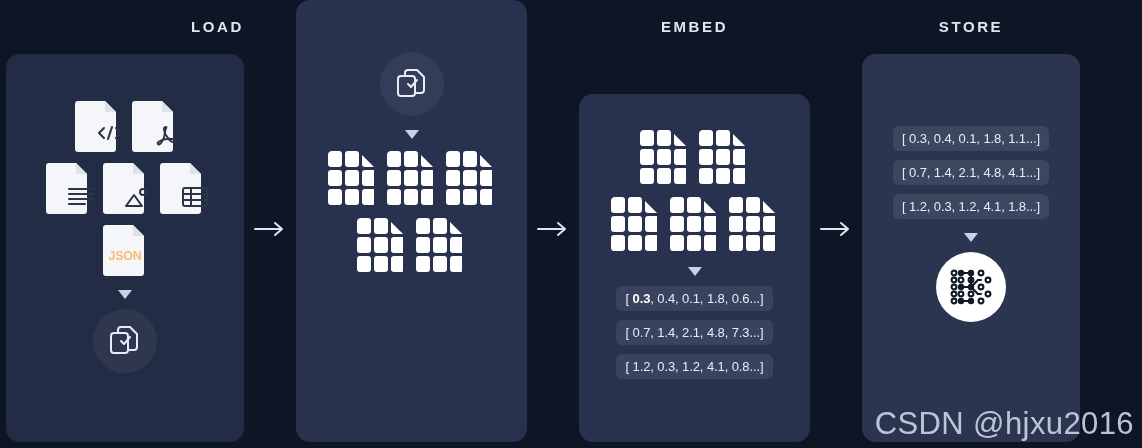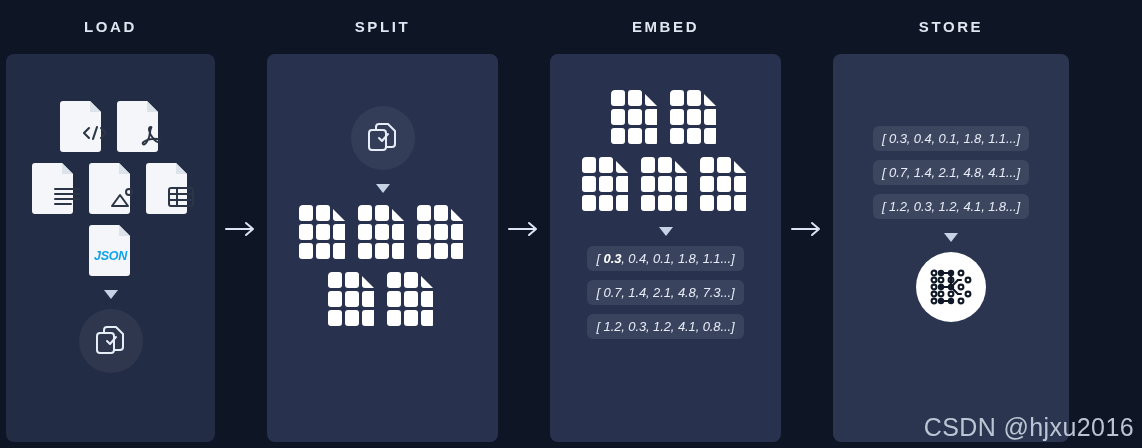--- a/index.html
+++ b/index.html
@@ -23,48 +23,47 @@
     align-items: stretch;
   }
 
   
   .col {
     position: relative;
     display: flex;
     flex-direction: column;
     align-items: center;
   }
-  .col-load  { width: 209px; margin-left: 6px; }
+  .col-load  { width: 238px; margin-left: 6px; align-items: flex-end; }
   .col-split { width: 231px; }
-  .col-embed { width: 231px; }
-  .col-store { width: 236px; }
+  .col-embed { width: 231px; gap: 40px; }
+  .col-store { width: 218px; }
 
   .col-title {
     font-size: 15px;
     font-weight: 700;
     letter-spacing: 2.6px;
     color: #dfe6f2;
     height: 54px;
     line-height: 54px;
     text-align: center;
     user-select: none;
   }
 
   .card {
     flex: 1 1 auto;
     width: 100%;
     background: #28324e;
-    border-radius: 8px;
+    border-radius: 14px;
     margin-bottom: 6px;
     display: flex;
     flex-direction: column;
     align-items: center;
     box-sizing: border-box;
     padding: 10px 8px 12px;
-    font-style: italic;
   }
   .card-load  { background: #232c45; }
   .card-split { background: #28324e; }
   .card-embed { background: #28324e; }
   .card-store { background: #2b3category; }
   .card-store { background: #2b3550; }
 
   
   .arrow-gap {
     width: 52px;
@@ -94,21 +93,21 @@
     position: relative;
     display: flex;
     align-items: center;
     justify-content: center;
   }
   .file svg { position: absolute; inset: 0; }
   .file-label {
     position: relative;
     font-size: 12.5px;
     font-weight: 700;
-    color: #0ea5e9;
+    color: #fdba74;
     letter-spacing: -0.2px;
     margin-top: 14px;
   }
   .file-glyph {
     position: relative;
     color: #2c3545;
     display: flex;
     align-items: center;
     justify-content: center;
   }
@@ -179,21 +178,21 @@
   
   .sp-split-top { height: 42px; }
   .sp-embed-top { height: 24px; }
   .sp-store-top { height: 62px; }
 
   
   .watermark {
     position: absolute;
     right: 8px;
     bottom: 6px;
-    font-size: 25px;
+    font-size: 31px;
     color: #c9d2e0;
     letter-spacing: 0.4px;
     opacity: 0.92;
     user-select: none;
   }
 </style>
 </head>
 <body>
 
 <div class="pipeline">
@@ -299,21 +298,20 @@
   </div>
 
   <div class="arrow-gap">
     <svg width="34" height="18" viewBox="0 0 34 18" fill="none" stroke="#dde5f2" stroke-width="2" stroke-linecap="round" stroke-linejoin="round">
         <line x1="2" y1="9" x2="28" y2="9"></line>
         <polyline points="22,3 29,9 22,15"></polyline>
       </svg>
   </div>
 
   <div class="col col-split">
-    <div class="col-title">SPLIT</div>
     <div class="card card-split">
       <div class="sp-split-top"></div>
 
       <div class="badge">
         <svg width="34" height="34" viewBox="0 0 34 34" fill="none" stroke="#e7edf7" stroke-width="2" stroke-linecap="round" stroke-linejoin="round">
           <rect x="3" y="9" width="17" height="20" rx="3"></rect>
           <path d="M10 9 V6 a3 3 0 0 1 3 -3 h9 l7 7 v13 a3 3 0 0 1 -3 3 h-6"></path>
           <polyline points="13,17 16,20 22,13"></polyline>
         </svg>
       </div>
@@ -524,21 +522,21 @@
                 <rect x="17" y="40" width="14" height="16" rx="3"></rect>
                 <rect x="34" y="40" width="14" height="16" rx="3"></rect>
               </g>
             </svg>
         </div>
       </div>
 
       <div class="tri"></div>
 
       <div class="pills">
-        <div class="pill"><span>[ </span><b>0.3</b><span>, 0.4, 0.1, 1.8, 1.1...]</span></div>
+        <div class="pill"><span>[ </span><b>0.3</b><span>, 0.4, 0.1, 1.8, 0.6...]</span></div>
         <div class="pill"><span>[ </span><b></b><span>0.7, 1.4, 2.1, 4.8, 7.3...]</span></div>
         <div class="pill"><span>[ </span><b></b><span>1.2, 0.3, 1.2, 4.1, 0.8...]</span></div>
       </div>
     </div>
   </div>
 
   <div class="arrow-gap">
     <svg width="34" height="18" viewBox="0 0 34 18" fill="none" stroke="#dde5f2" stroke-width="2" stroke-linecap="round" stroke-linejoin="round">
         <line x1="2" y1="9" x2="28" y2="9"></line>
         <polyline points="22,3 29,9 22,15"></polyline>

